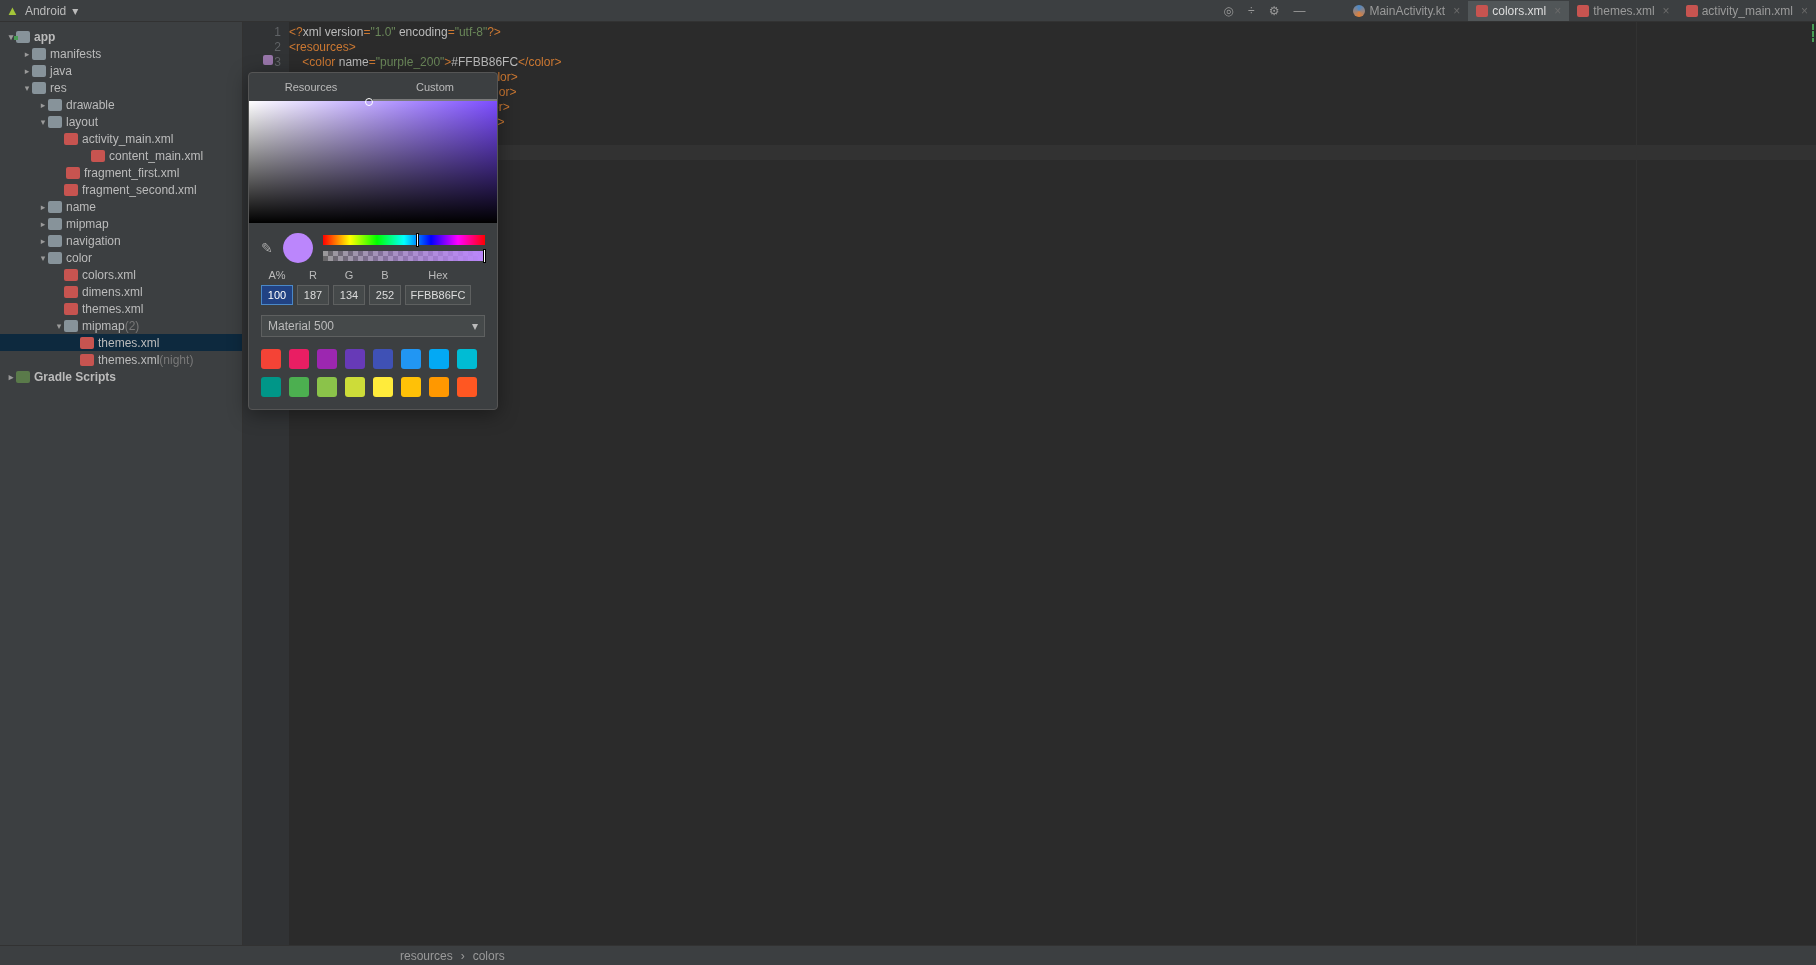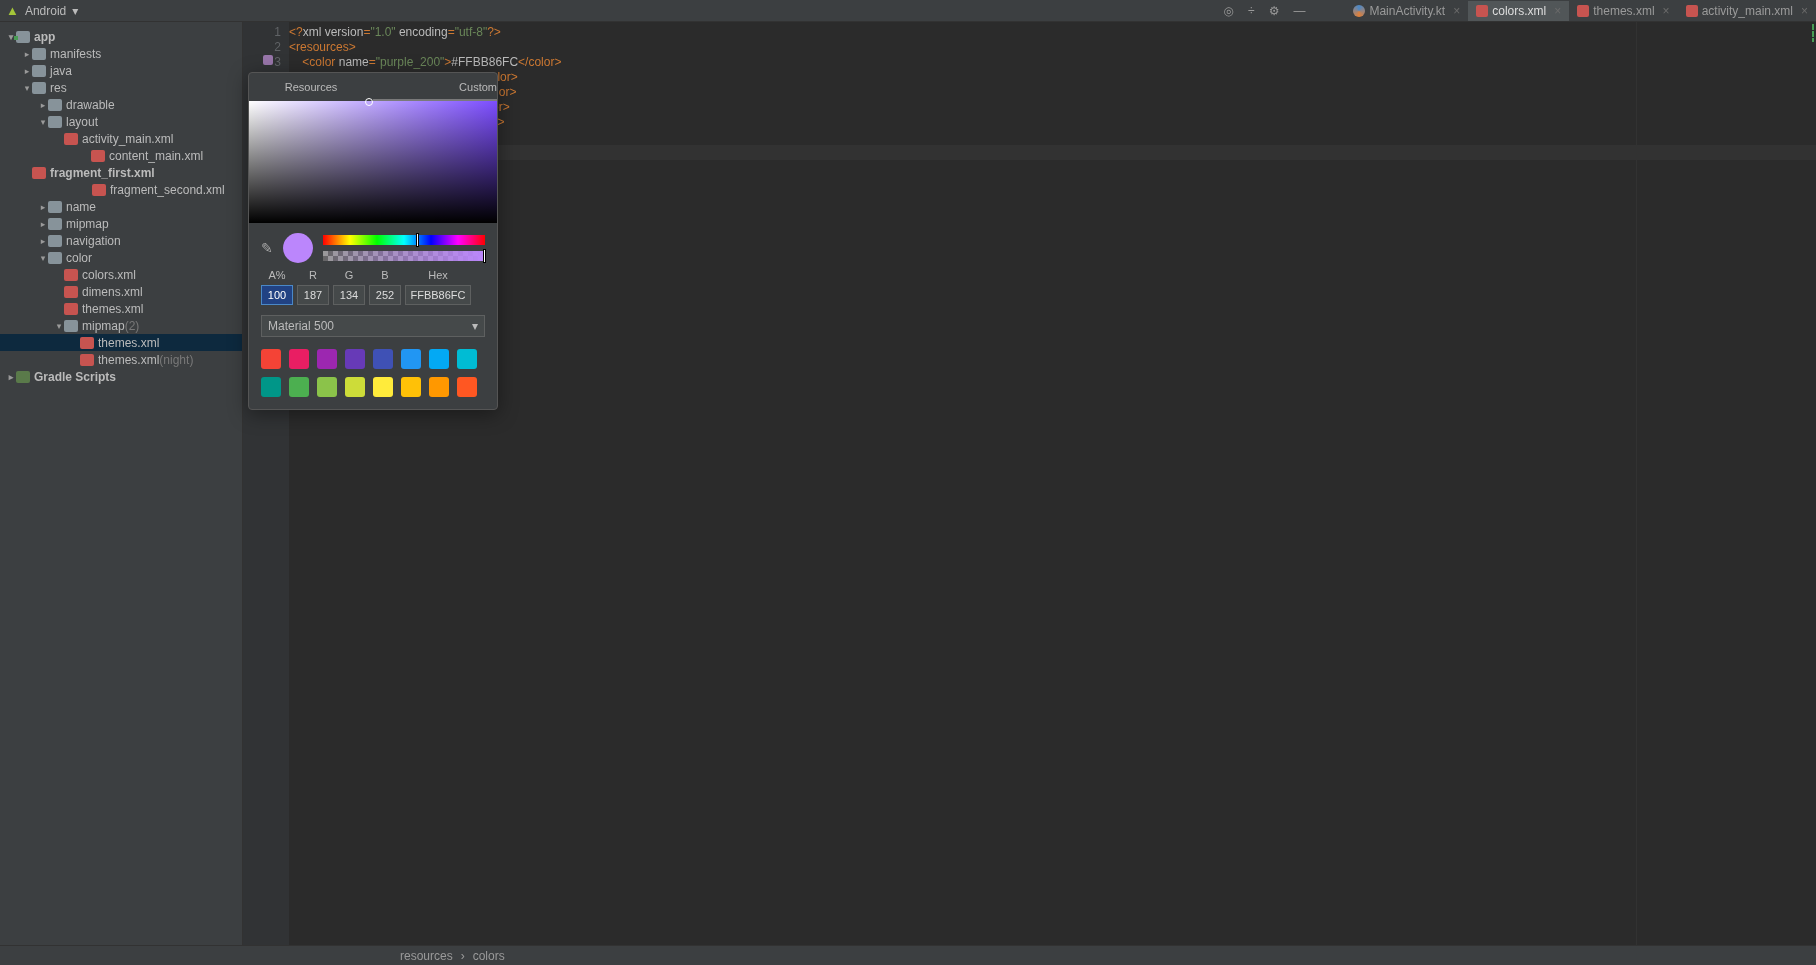--- a/index.html
+++ b/index.html
@@ -49,21 +49,21 @@
 .minimap { position:absolute; right:0; top:0; width:180px; height:100%; border-left:1px solid #323232; }
 .minimap .mark { position:absolute; right:2px; background:#499c54; width:2px; }
 
 
 .footer { height:20px; background:#3c3f41; border-top:1px solid #323232; display:flex; align-items:center; padding-left:400px; color:#9a9a9a; gap:8px; font-size:11px; }
 
 
 .picker { position:absolute; left:248px; top:72px; width:250px; background:#3c3f41; border:1px solid #555; border-radius:4px; box-shadow:0 4px 20px rgba(0,0,0,.4); }
 .picker-tabs { display:flex; height:28px; }
 .picker-tab { flex:1; text-align:center; line-height:28px; font-size:11px; color:#bbb; cursor:pointer; }
-.picker-tab.active { border-bottom:2px solid #7a7a7a;text-align:right; }
+.picker-tab.active { border-bottom:2px solid #7a7a7a; }
 .sat-field { height:122px; position:relative; background:linear-gradient(to top, #000, transparent), linear-gradient(to right, #fff, #7c4dff); }
 .sat-cursor { position:absolute; left:116px; top:-3px; width:8px; height:8px; border:1px solid #fff; border-radius:50%; }
 .row { display:flex; align-items:center; padding:10px 12px 4px 12px; gap:10px; }
 .eyedrop { color:#aaa; cursor:pointer; font-size:14px; }
 .swatch-big { width:30px; height:30px; border-radius:50%; background:#bb86fc; }
 .sliders { flex:1; display:flex; flex-direction:column; gap:6px; }
 .hue { height:10px; background:linear-gradient(to right,#f00,#ff0,#0f0,#0ff,#00f,#f0f,#f00); position:relative; }
 .hue-handle { position:absolute; top:-2px; left:93px; width:3px; height:14px; background:#fff; border:1px solid #000; }
 .alpha { height:10px; background:linear-gradient(to right, transparent, #bb86fc), repeating-conic-gradient(#666 0 25%, #999 0 50%) 0 0/10px 10px; position:relative; }
 .alpha-handle { position:absolute; top:-2px; right:-1px; width:3px; height:14px; background:#fff; border:1px solid #000; }
@@ -157,26 +157,26 @@
         <li class="tree-row" style="padding-left: 54px;">
           <span class="arrow"></span>
           <span class="file-icon xml"></span>
           <span>activity_main.xml</span>
         </li>
         <li class="tree-row" style="padding-left: 81px;">
           <span class="arrow"></span>
           <span class="file-icon xml"></span>
           <span>content_main.xml</span>
         </li>
-        <li class="tree-row" style="padding-left: 22px; font-weight: bold;">
+        <li class="tree-row" style="padding-left: 56px;">
           <span class="arrow"></span>
           <span class="file-icon xml"></span>
           <span>fragment_first.xml</span>
         </li>
-        <li class="tree-row" style="padding-left: 54px; margin-left: 28px;">
+        <li class="tree-row" style="padding-left: 54px;">
           <span class="arrow"></span>
           <span class="file-icon xml"></span>
           <span>fragment_second.xml</span>
         </li>
         <li class="tree-row" style="padding-left: 38px;">
           <span class="arrow">▸</span>
           <span class="folder-icon"></span>
           <span>name</span>
         </li>
         <li class="tree-row" style="padding-left: 38px;">

